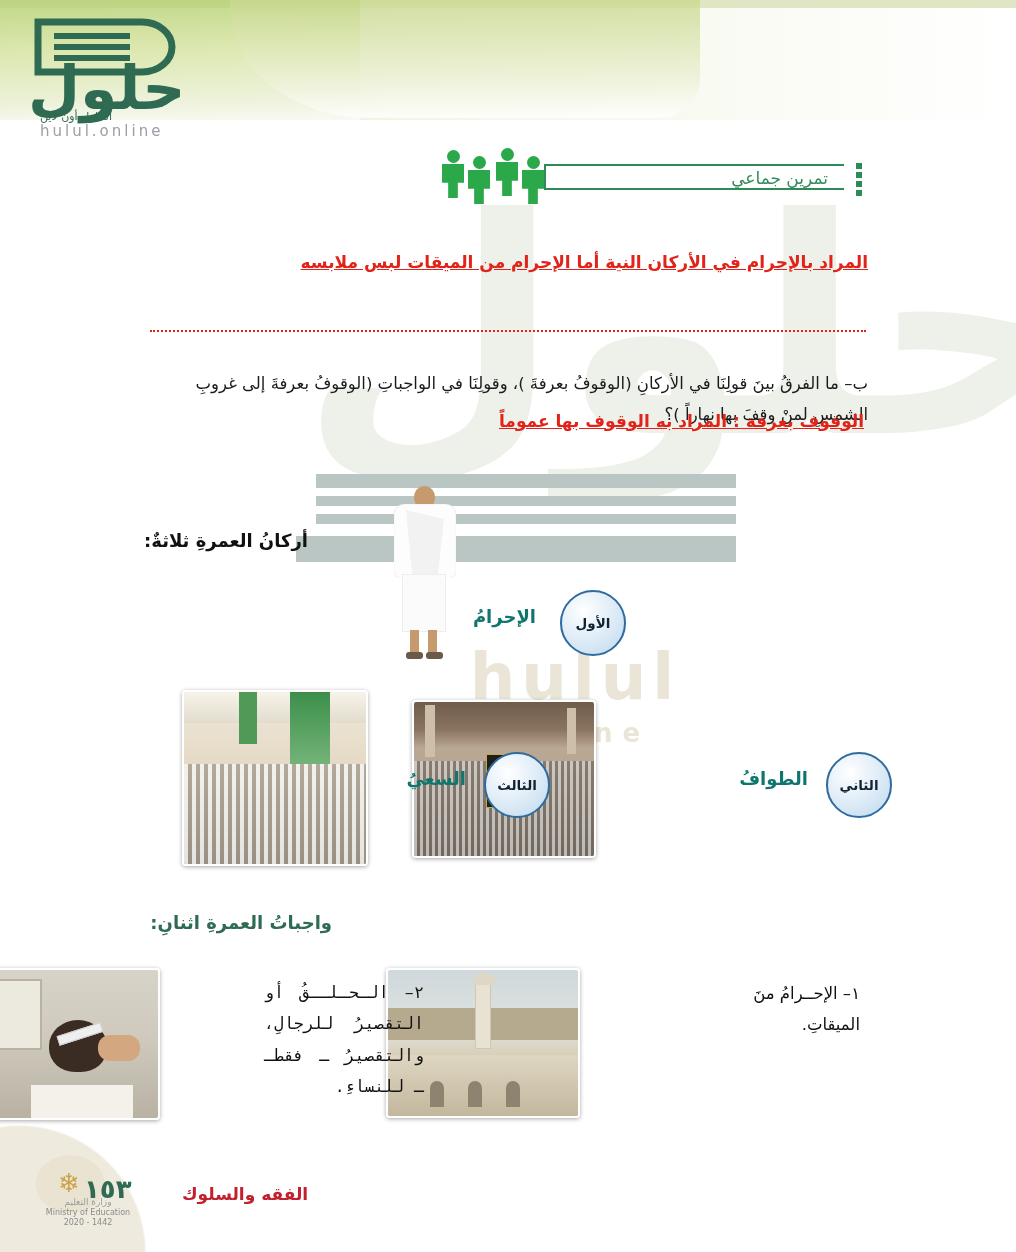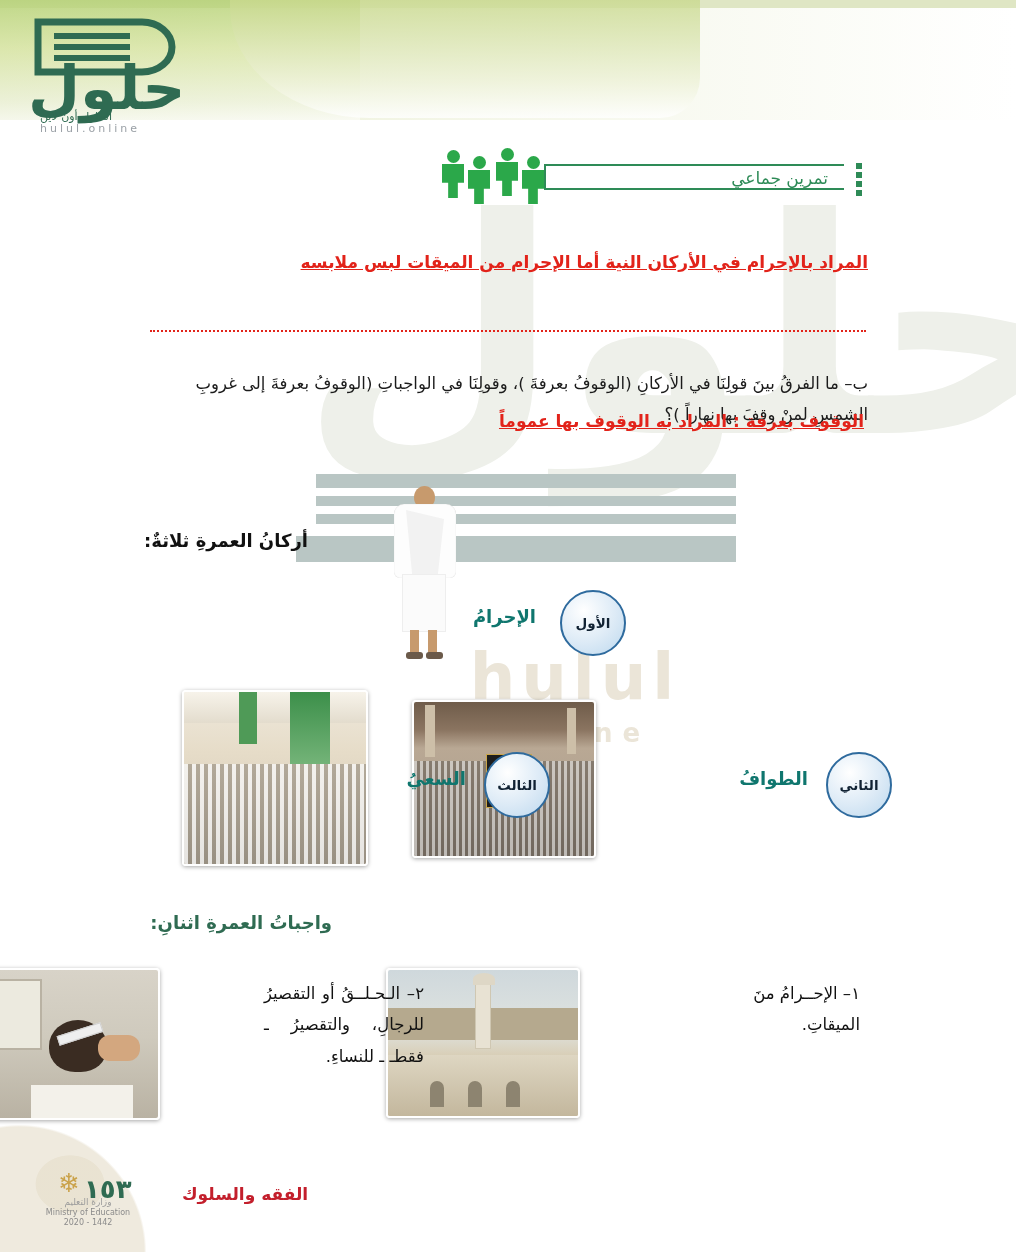--- a/index.html
+++ b/index.html
@@ -83,21 +83,21 @@
     position:absolute; left:10px; top:48px;
     font-size:60px; font-weight:bold; color:#2f6b52;
     letter-spacing:-2px;
     line-height:1;
     direction:rtl;
   }
   .logo-sub1{
     position:absolute; left:22px; top:100px; font-size:11px; color:#2f6b52; letter-spacing:1px;
   }
   .logo-sub2{
-    position:absolute; left:22px; top:112px; font-size:11px; color:#9aa0a6; letter-spacing:3px;
+    position:absolute; left:22px; top:112px; font-size:15px; color:#9aa0a6; letter-spacing:3px;
   }
 
   
   .banner{
     position:absolute; right:172px; top:152px; width:320px; height:44px; z-index:4;
   }
   .banner-bar{
     position:absolute; right:0; top:12px; width:300px; height:26px;
     border:2px solid #2e8b57;
     border-right:none;
@@ -229,21 +229,21 @@
   .br-shirt{position:absolute;left:30%;bottom:0;width:56%;height:22%;background:#f3f1ea;}
   .br-hand{position:absolute;right:10%;top:44%;width:42px;height:26px;background:#d3a77f;border-radius:12px;}
   .br-clip{position:absolute;right:30%;top:40%;width:46px;height:10px;background:#efefef;border:1px solid #cfcfcf;transform:rotate(-18deg);}
 
   
   .wj-box{
     position:absolute; direction:rtl; text-align:right;
     font-size:16.5px; line-height:1.9; color:#111; z-index:6;
   }
   .wj1{ right:156px; top:978px; width:150px;}
-  .wj2{ right:592px; top:978px; width:160px; text-align:justify;}
+  .wj2{ right:592px; top:978px; width:160px; text-align:justify;font-family:Liberation Mono, monospace;}
 
   
   .footer{ position:absolute; left:0; bottom:0; width:1016px; height:92px; z-index:6;}
   .page-num{
     position:absolute; left:84px; bottom:48px; font-size:26px; color:#2f6b52; font-weight:bold; direction:rtl;
   }
   .footer-title{
     position:absolute; left:182px; bottom:48px; font-size:17px; color:#c31f2c; font-weight:bold; direction:rtl;
   }
   .moe{

